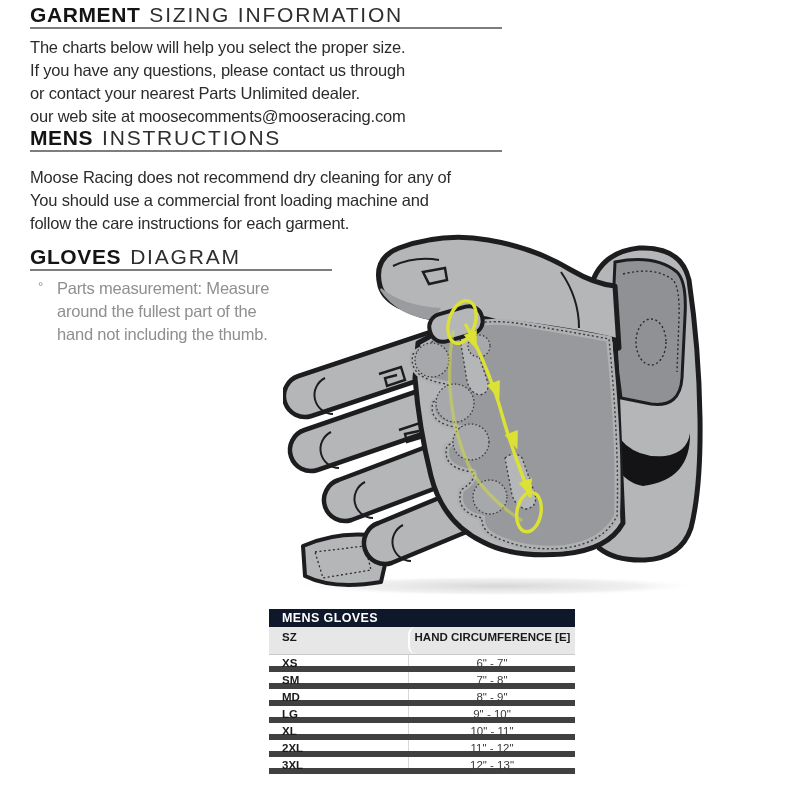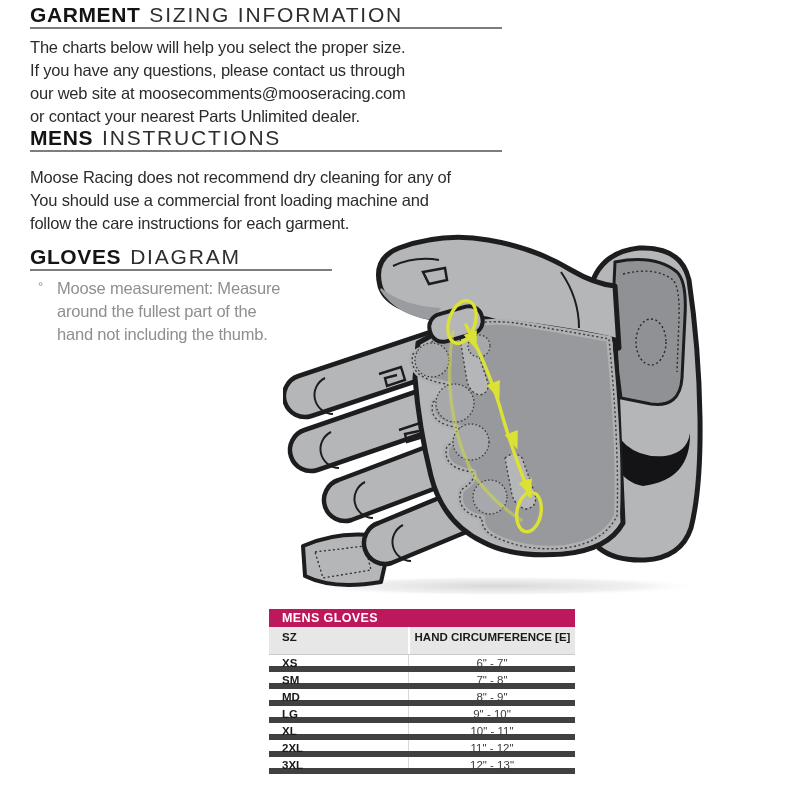--- a/index.html
+++ b/index.html
@@ -18,61 +18,61 @@
   
   .para{left:30px;font-size:16.5px;line-height:23px;color:#2c2c2c;letter-spacing:-.2px;white-space:nowrap;}
   .para div{height:23px;}
   
   .bullet-marker{left:38px;color:#8f8f8f;font-size:13px;}
   .bullet-text{left:57px;font-size:16.5px;line-height:23px;color:#8f8f8f;letter-spacing:-.2px;white-space:nowrap;}
   .bullet-text div{height:23px;}
   
   .sizing-table{left:269px;top:609px;width:306px;font-size:11.5px;color:#1a1a1a;}
   .sizing-table *{box-sizing:border-box;}
-  .tbl-title{height:18px;background:#be185d;color:#ffffff;font-weight:bold;
+  .tbl-title{height:18px;background:#0f172a;color:#ffffff;font-weight:bold;
     font-size:12.5px;line-height:18px;padding-left:13px;letter-spacing:.4px;}
   .tbl-head{display:flex;height:28px;background:#e7e7e7;border-bottom:1px solid #c9c9c9;}
   .h-sz{width:139px;padding-left:13px;font-weight:bold;line-height:20px;}
-  .h-circ{flex:1;text-align:center;font-weight:bold;line-height:20px;border-left:2px solid #ffffff;}
+  .h-circ{flex:1;text-align:center;font-weight:bold;line-height:20px;border-left:2px solid #ffffff;border-radius:8px;}
   .tbl-row{display:flex;height:17px;border-bottom:6px solid #404040;background:#ffffff;}
   .r-sz{width:139px;padding-left:13px;font-weight:bold;line-height:16px;}
   .r-circ{flex:1;text-align:center;line-height:16px;border-left:1px solid #d8d8d8;color:#3a3a3a;}
   svg{display:block;}
 </style>
 </head>
 <body>
 
 <div class="abs sec-title" style="top:5px;">
   <span class="t-bold">GARMENT</span><span class="t-light">SIZING INFORMATION</span>
 </div>
 <div class="abs rule" style="top:27px;width:472px;"></div>
 <div class="abs para" style="top:36px;">
   <div>The charts below will help you select the proper size.</div>
   <div>If you have any questions, please contact us through</div>
+  <div>or contact your nearest Parts Unlimited dealer.</div>
   <div>our web site at moosecomments@mooseracing.com</div>
-  <div>or contact your nearest Parts Unlimited dealer.</div>
 </div>
 
 <div class="abs sec-title" style="top:128px;">
   <span class="t-bold">MENS</span><span class="t-light">INSTRUCTIONS</span>
 </div>
 <div class="abs rule" style="top:150px;width:472px;"></div>
 <div class="abs para" style="top:166px;">
   <div>Moose Racing does not recommend dry cleaning for any of</div>
   <div>You should use a commercial front loading machine and</div>
   <div>follow the care instructions for each garment.</div>
 </div>
 
 <div class="abs sec-title" style="top:247px;">
   <span class="t-bold">GLOVES</span><span class="t-light">DIAGRAM</span>
 </div>
 <div class="abs rule" style="top:269px;width:302px;"></div>
 <div class="abs bullet-marker" style="top:279px;">°</div>
 <div class="abs bullet-text" style="top:277px;">
-  <div>Moose measurement: Measure</div>
+  <div>Parts measurement: Measure</div>
   <div>around the fullest part of the</div>
   <div>hand not including the thumb.</div>
 </div>
 
 <div class="abs" style="left:283px;top:228px;width:420px;height:374px;">
 <svg width="420" height="374" viewBox="0 0 420 374">
   <defs>
     <radialGradient id="shadowGrad" cx="50%" cy="50%" r="50%">
       <stop offset="0%" stop-color="#b5b5b5" stop-opacity="0.55"></stop>
       <stop offset="70%" stop-color="#cfcfcf" stop-opacity="0.3"></stop>

